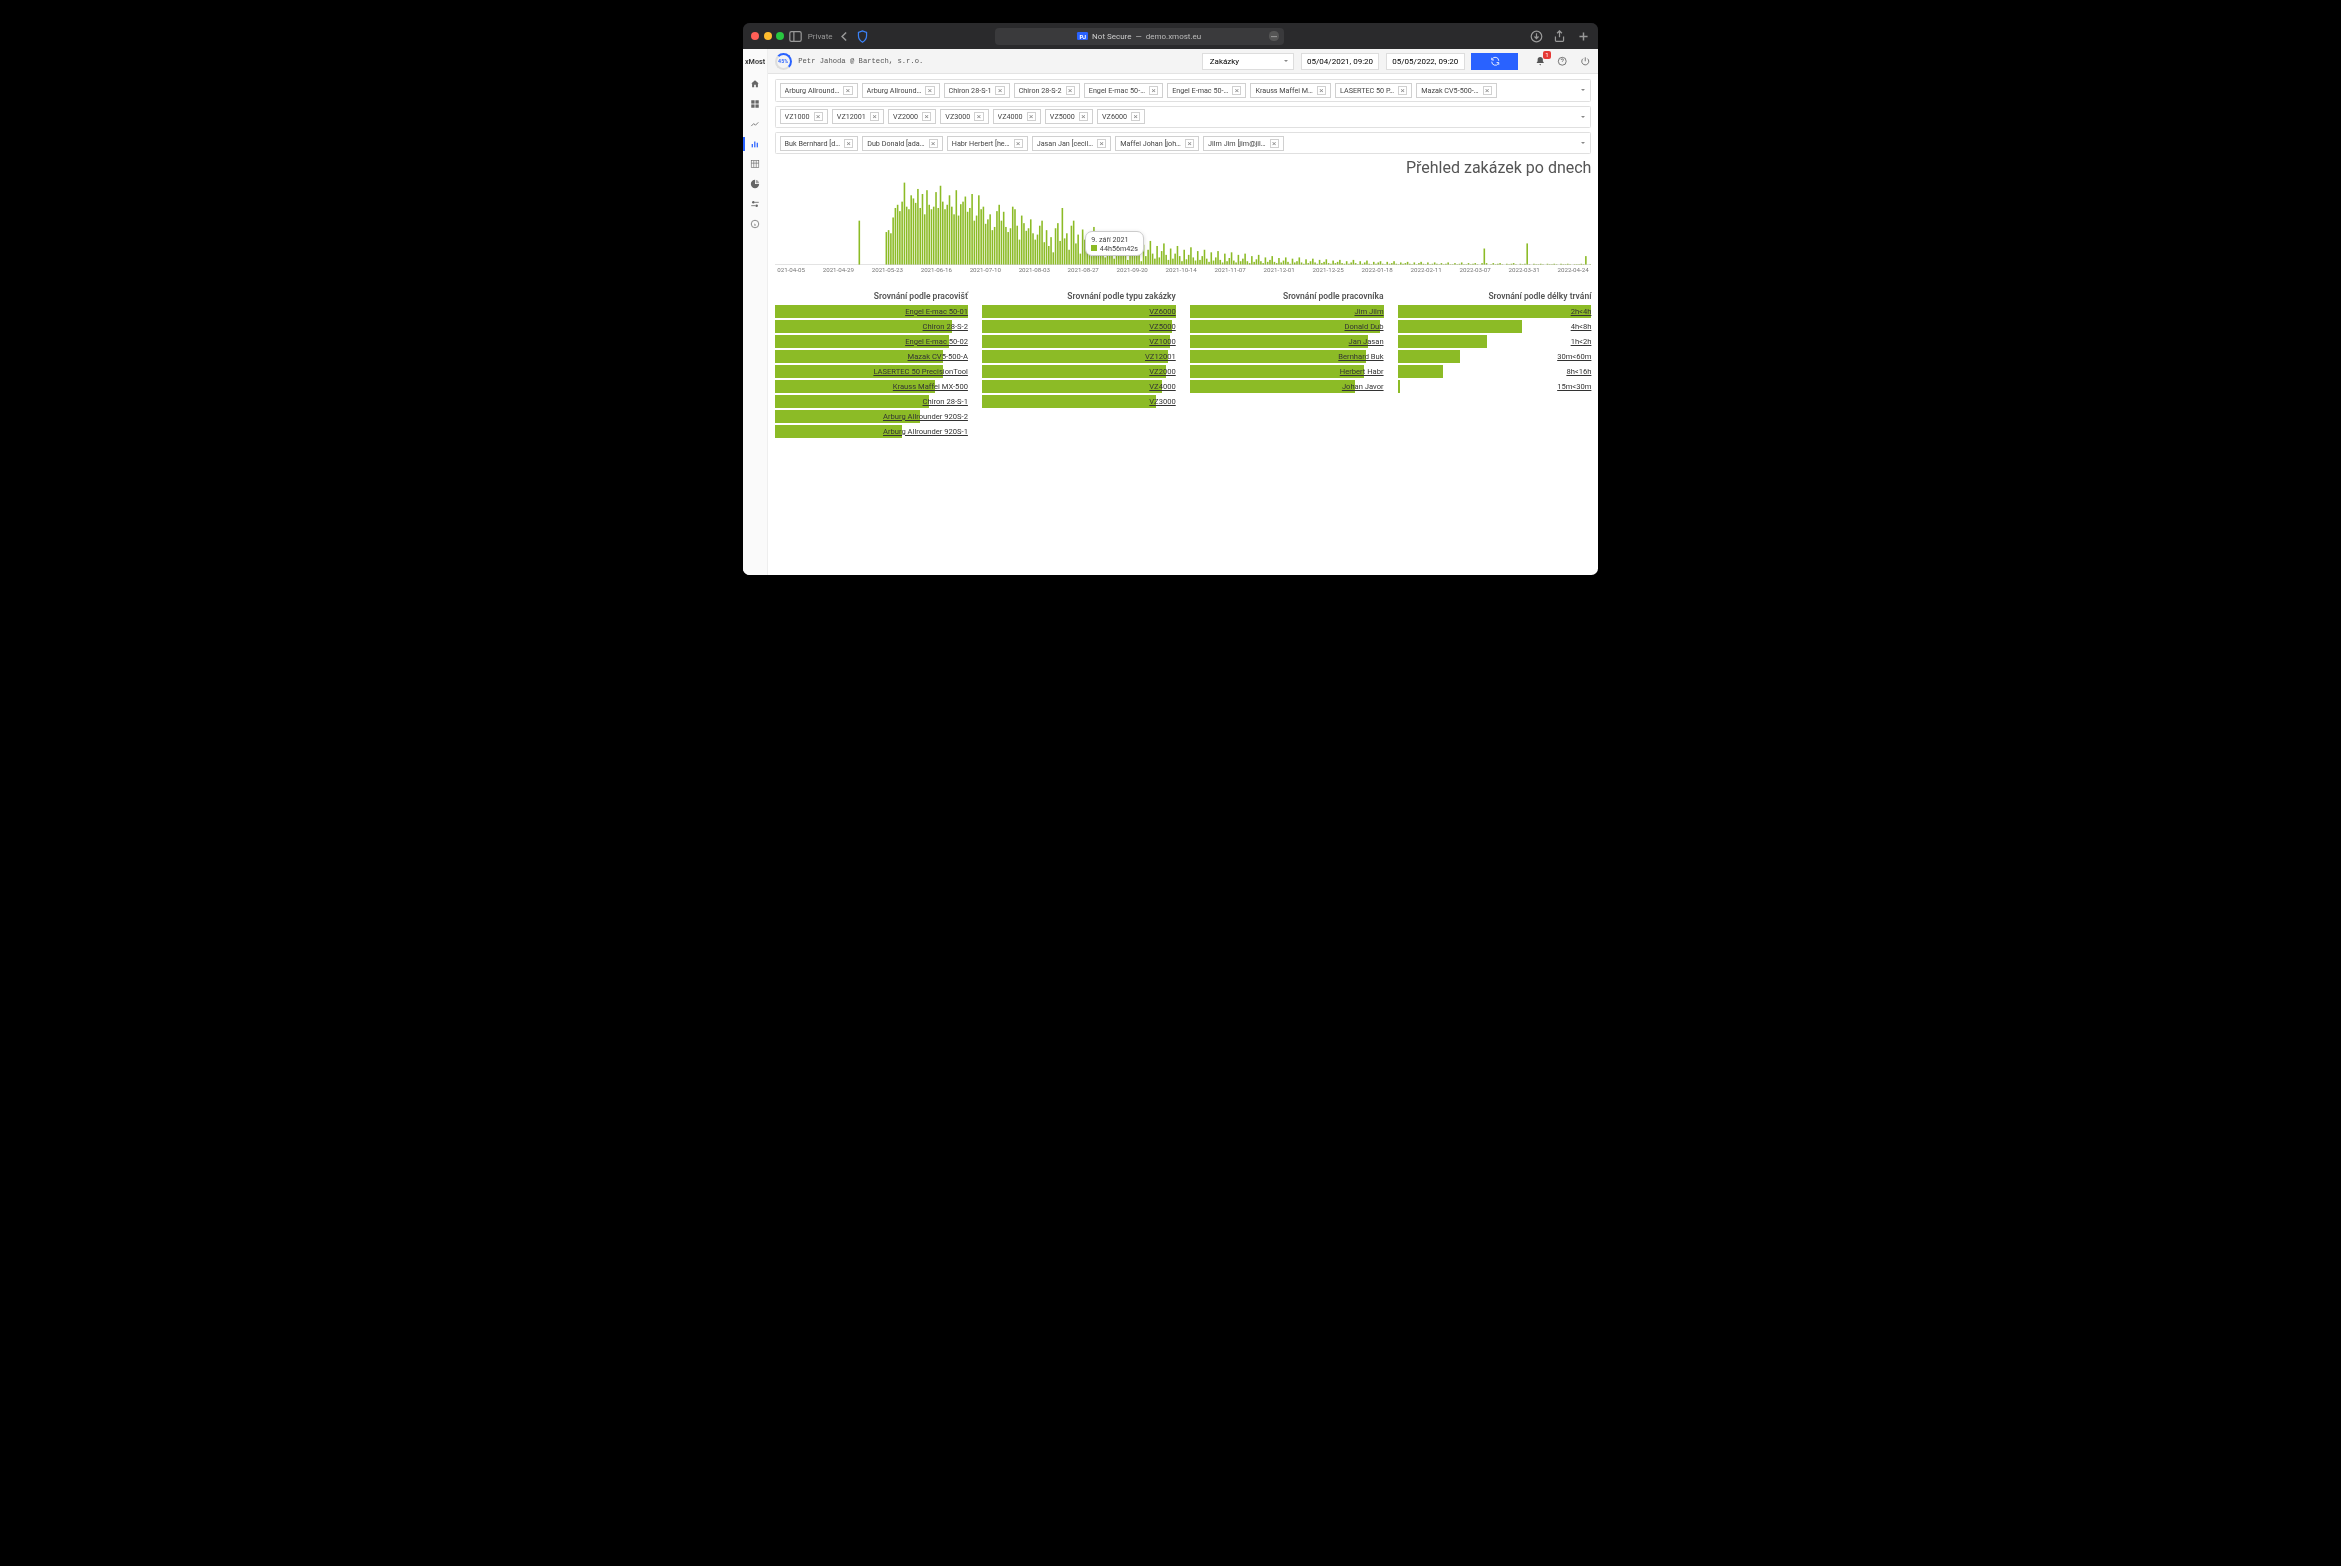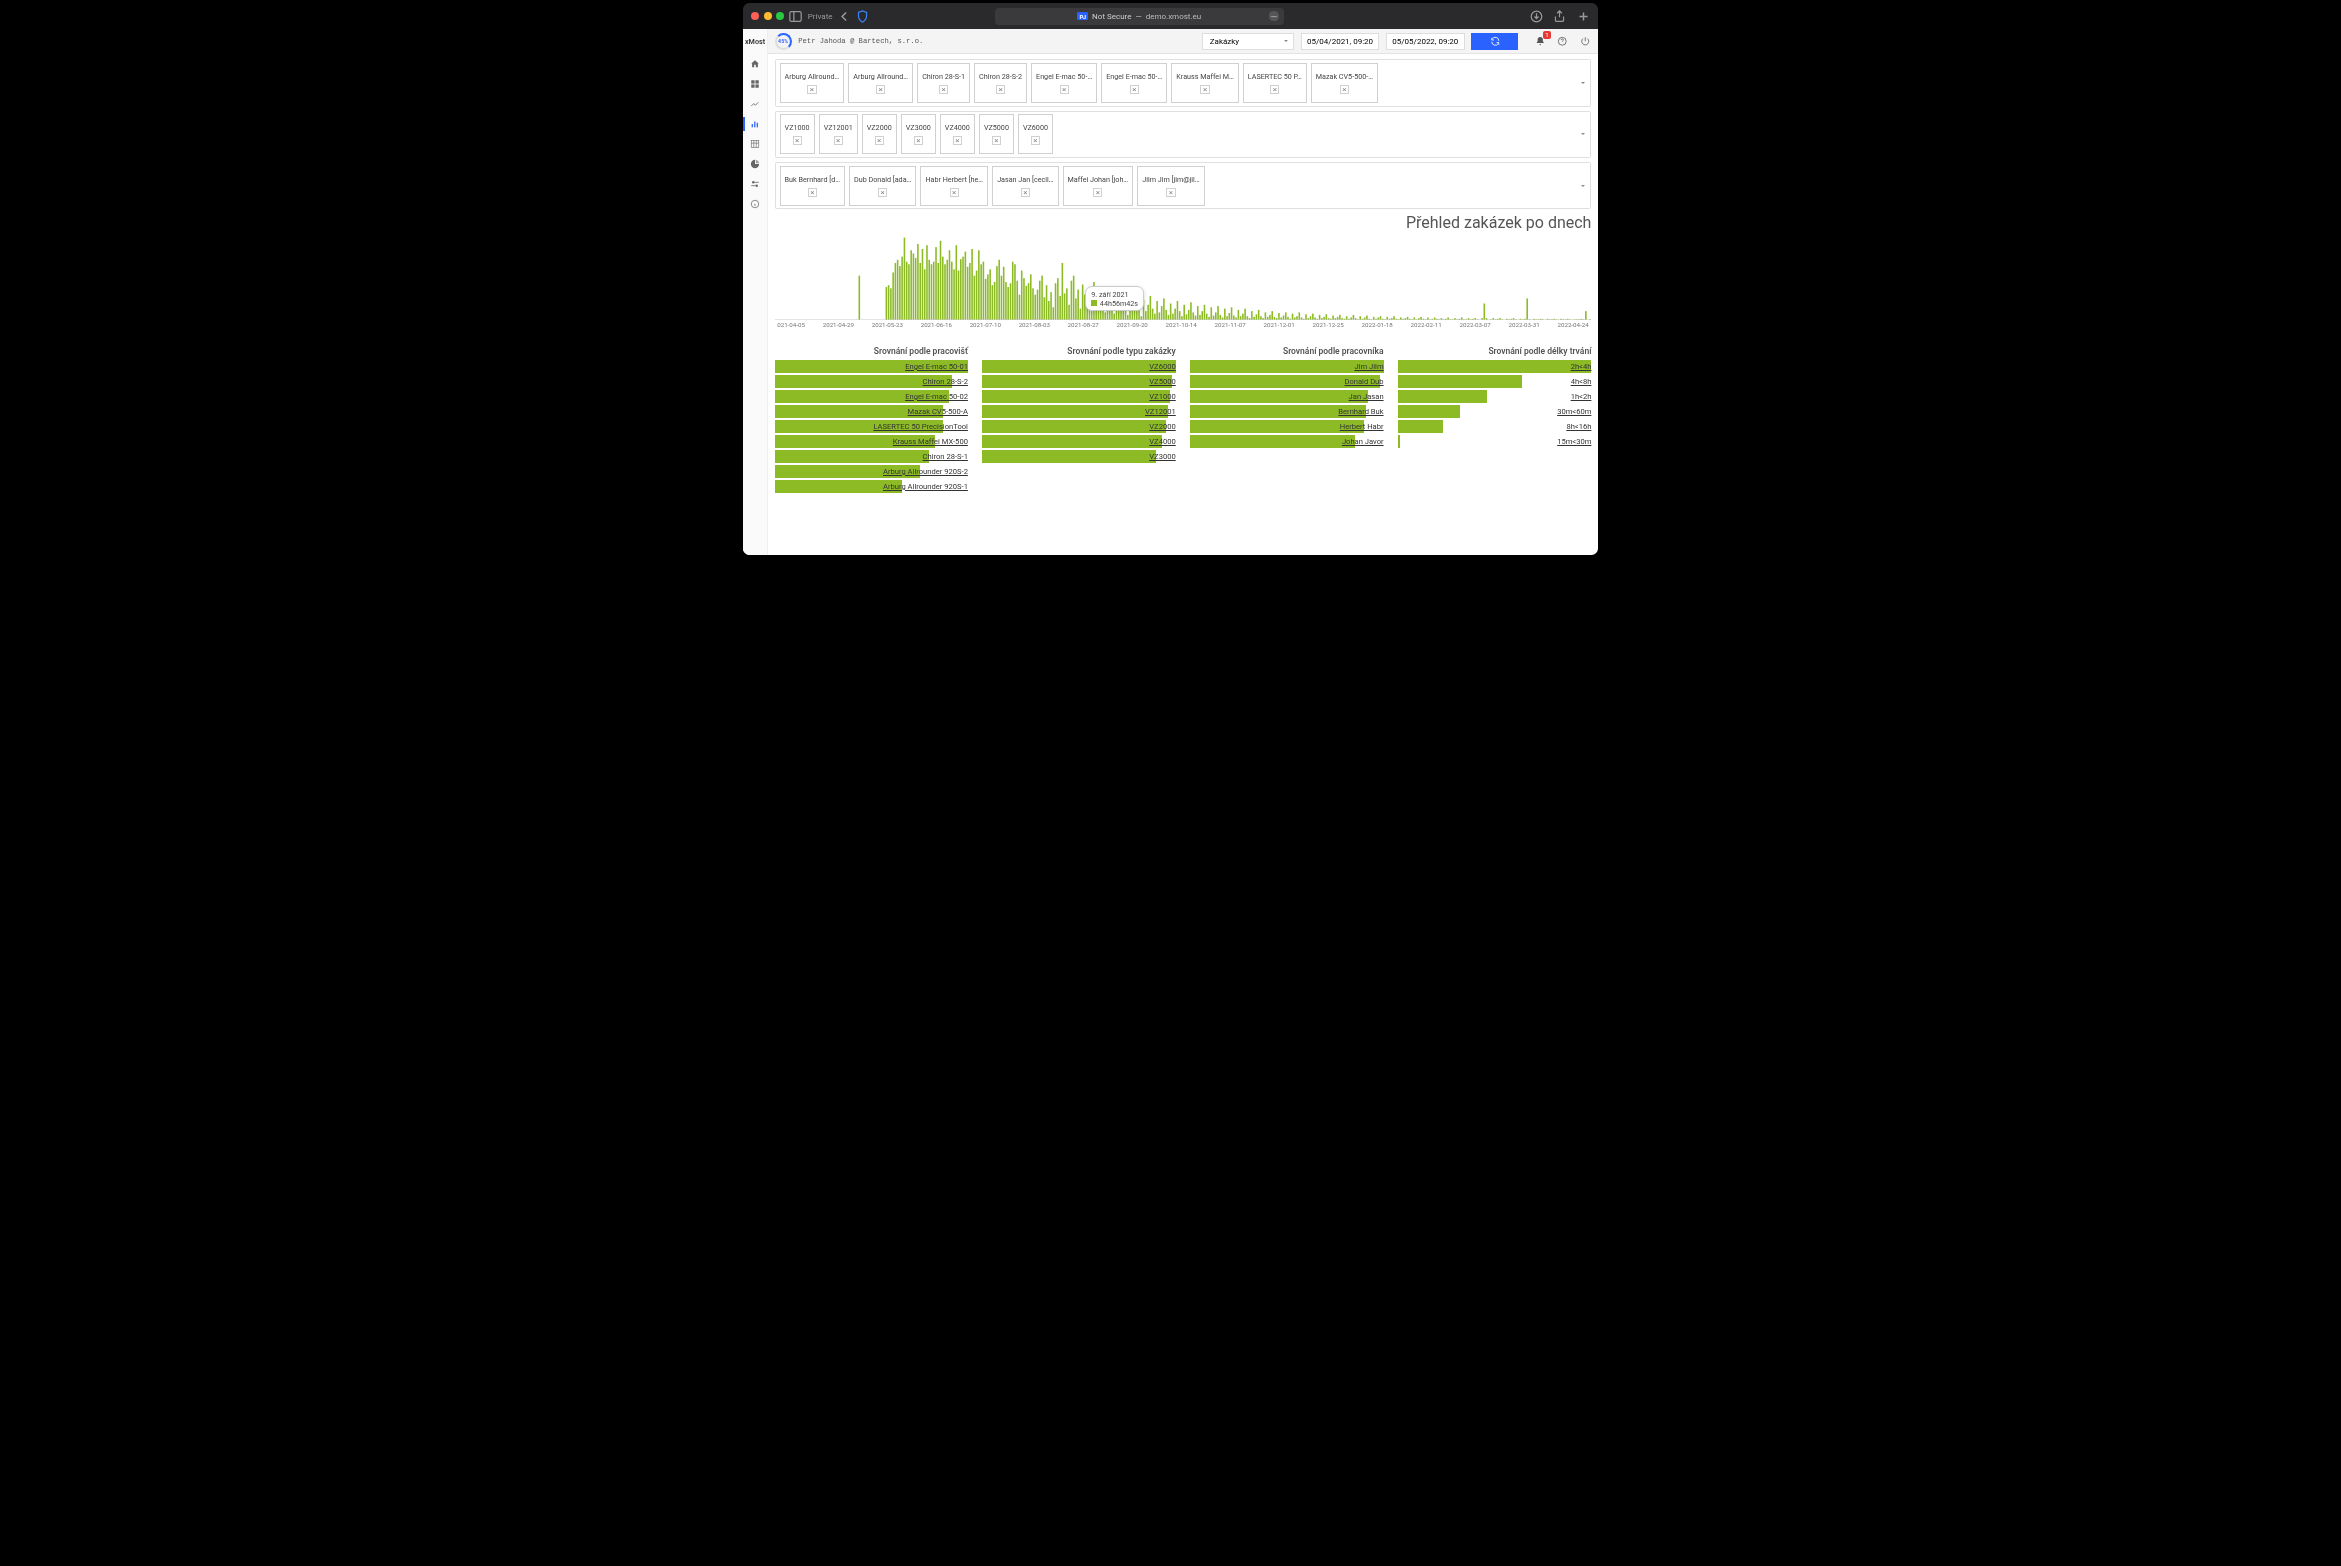--- a/index.html
+++ b/index.html
@@ -1,17 +1,17 @@
 <!DOCTYPE html>
 <html style="font-size:10.5px"><head>
 <meta charset="utf-8">
 <style>
 * { box-sizing: border-box; margin: 0; padding: 0; }
 body { font-family: -apple-system, BlinkMacSystemFont, "Segoe UI", Roboto, sans-serif; background: #000; }
-.window { width: 855px; height: 552px; margin: 3px auto; background: #1c1c1e; border-radius: 6.6px; overflow: hidden; box-shadow: 0 13px 39px rgba(0,0,0,.5); display: flex; flex-direction: column; }
+.window { width: 855px; height: 552px; margin: 23px auto; background: #1c1c1e; border-radius: 6.6px; overflow: hidden; box-shadow: 0 13px 39px rgba(0,0,0,.5); display: flex; flex-direction: column; }
 
 
 .titlebar { background: #2a2a2c; height: 26px; display: flex; align-items: center; padding: 0 8px; gap: 5.3px; }
 .traffic { display: flex; gap: 4.6px; }
 .dot { width: 8px; height: 8px; border-radius: 50%; }
 .dot.red { background: #ff5f57; }
 .dot.yellow { background: #febc2e; }
 .dot.green { background: #28c840; }
 .tbicon { color: #999; display: flex; align-items: center; justify-content: center; width: 13px; height: 13px; }
 .urlbar { flex: 0 0 auto; margin: 0 auto; background: #3a3a3c; border-radius: 4px; height: 17px; min-width: 289px; display: flex; align-items: center; justify-content: center; gap: 4px; color: #ccc; font-size: 8px; padding: 0 8px; position: relative; }
@@ -41,21 +41,21 @@
 .refresh { background: #2962ff; color: #fff; height: 17px; width: 47px; border: none; display: flex; align-items: center; justify-content: center; cursor: pointer; }
 .refresh svg { width: 10.5px; height: 10.5px; }
 .top-right { display: flex; gap: 9.2px; align-items: center; margin-left: 9.2px; }
 .bell { position: relative; color: #666; }
 .bell .badge { position: absolute; top: -4px; right: -4px; background: #e53935; color: #fff; font-size: 6px; width: 8px; height: 8px; border-radius: 2px; display: flex; align-items: center; justify-content: center; }
 
 .content { flex: 1; padding: 5.3px 6.6px; overflow: auto; }
 
 .filter-row { border: 0.7px solid #e0e0e0; border-radius: 1.3px; padding: 2.6px 4px; margin-bottom: 4px; display: flex; flex-wrap: wrap; gap: 4px; align-items: center; position: relative; }
 .filter-row::after { content: ""; position: absolute; right: 5.3px; top: 50%; width: 0; height: 0; border-left: 2.6px solid transparent; border-right: 2.6px solid transparent; border-top: 2.6px solid #888; transform: translateY(-50%); }
-.chip { background: #fff; border: 0.7px solid #d0d0d0; font-size: 7.2px; padding: 8px 4px; display: flex; align-items: center; gap: 4px; color: #444; max-width: 92px; flex-direction: column; }
+.chip { background: #fff; border: 0.7px solid #d0d0d0; font-size: 7.2px; padding: 2px 4px; display: flex; align-items: center; gap: 4px; color: #444; max-width: 92px; }
 .chip span:first-child { white-space: nowrap; overflow: hidden; text-overflow: ellipsis; }
 .chip .x { color: #888; font-size: 8px; cursor: pointer; border: 0.7px solid #d0d0d0; width: 9.2px; height: 9.2px; line-height: 8px; text-align: center; }
 
 .chart-area { margin-top: 4px; }
 .chart-title { text-align: right; font-size: 16px; color: #555; font-weight: 400; margin-bottom: 2.6px; }
 .timeline { height: 99px; position: relative; }
 .bars-svg { width: 100%; height: 85px; display: block; }
 .x-ticks { display: flex; justify-content: space-between; font-size: 6.2px; color: #777; padding: 0 2.6px; margin-top: 1.3px; }
 .tooltip { position: absolute; background: #fff; border: 0.7px solid #ccc; border-radius: 7px; padding: 2.6px 5.3px; font-size: 7.2px; color: #444; box-shadow: 0 1.3px 4px rgba(0,0,0,.15); left: 38%; top: 51px; }
 .tooltip .sq { display: inline-block; width: 6px; height: 6px; background: #8cbb26; margin-right: 2.6px; }

